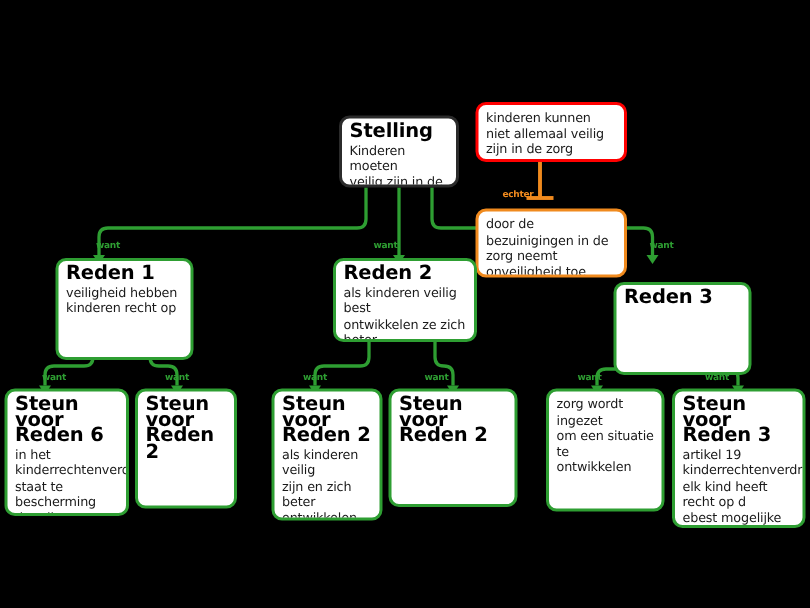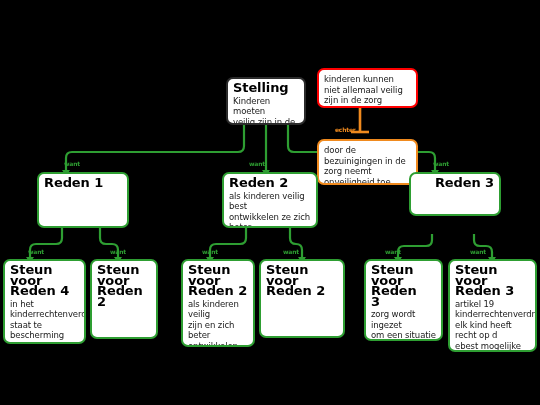--- a/index.html
+++ b/index.html
@@ -103,37 +103,39 @@
 zorg neemt
 onveiligheid toe</div>
   </div>
 
   <div class="node red" style="left:317px;top:68px;width:101px;height:40px;">
     <div class="body">kinderen kunnen
 niet allemaal veilig
 zijn in de zorg</div>
   </div>
 
-  <div class="node" style="left:37px;top:172px;width:92px;height:56px;">
+  <div class="node" style="left:37px;top:172px;width:92px;height:68px;">
     <div class="ttl">Reden 1</div>
+    <div class="body">veiligheid hebben
+kinderen recht op</div>
   </div>
 
   <div class="node" style="left:222px;top:172px;width:96px;height:56px;">
     <div class="ttl">Reden 2</div>
     <div class="body">als kinderen veilig best
 ontwikkelen ze zich
 beter</div>
   </div>
 
-  <div class="node" style="left:409px;top:172px;width:92px;height:44px;text-align:right;">
+  <div class="node" style="left:409px;top:188px;width:92px;height:62px;">
     <div class="ttl">Reden 3</div>
   </div>
 
   <div class="node" style="left:3px;top:259px;width:83px;height:85px;">
-    <div class="ttl">Steun voor Reden 4</div>
+    <div class="ttl">Steun voor Reden 6</div>
     <div class="body">in het
 kinderrechtenverdrag
 staat te bescherming
 dat elk te verzekeren
 van bescherming en
 zorg het kind</div>
   </div>
 
   <div class="node" style="left:90px;top:259px;width:68px;height:80px;">
     <div class="ttl" style="white-space:pre-line;">Steun voor
@@ -151,22 +153,20 @@
 aan de
 maatschappij</div>
   </div>
 
   <div class="node" style="left:259px;top:259px;width:86px;height:79px;">
     <div class="ttl">Steun voor Reden 2</div>
     <div class="body"></div>
   </div>
 
   <div class="node" style="left:364px;top:259px;width:79px;height:82px;">
-    <div class="ttl" style="white-space:pre-line;">Steun voor Reden
-3</div>
     <div class="body">zorg wordt ingezet
 om een situatie te
 ontwikkelen</div>
   </div>
 
   <div class="node" style="left:448px;top:259px;width:89px;height:93px;">
     <div class="ttl">Steun voor Reden 3</div>
     <div class="body">artikel 19
 kinderrechtenverdrazegt
 elk kind heeft recht op d

